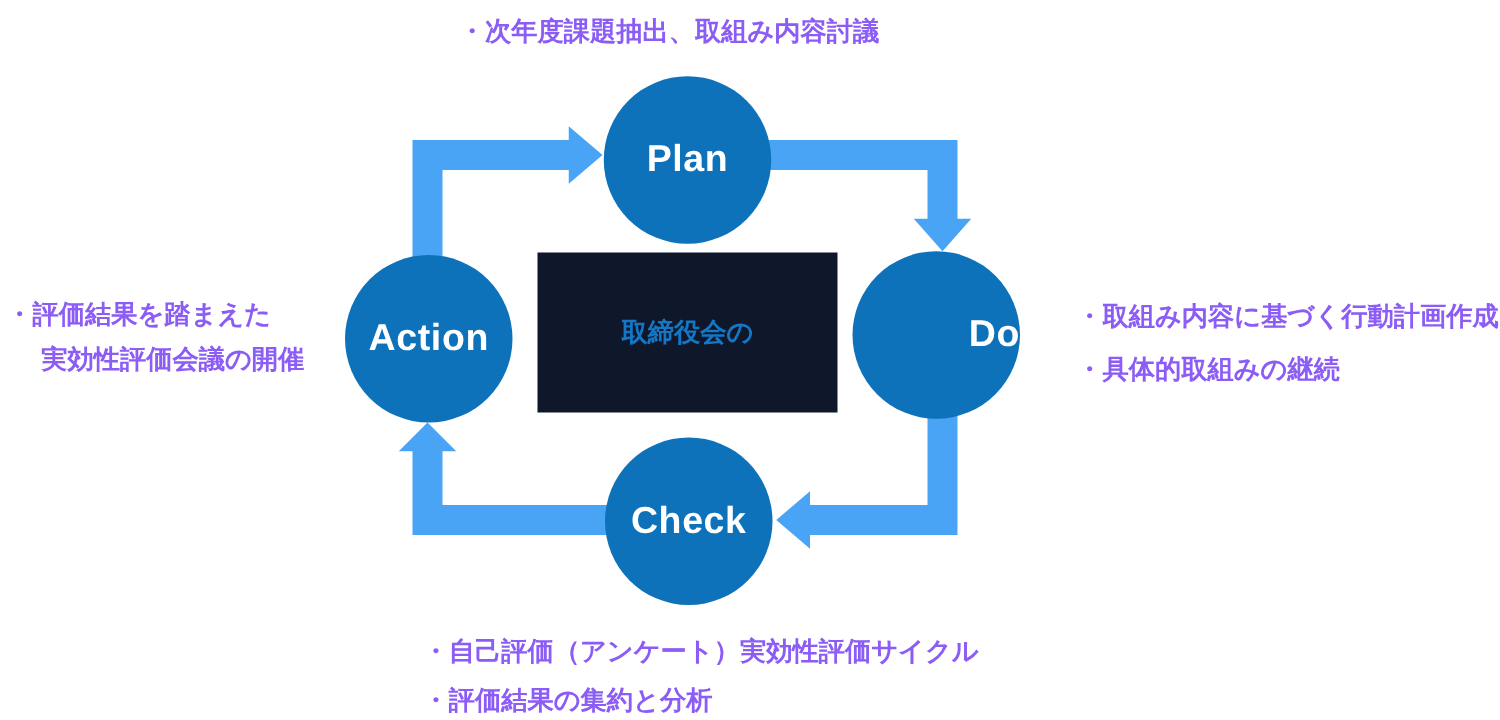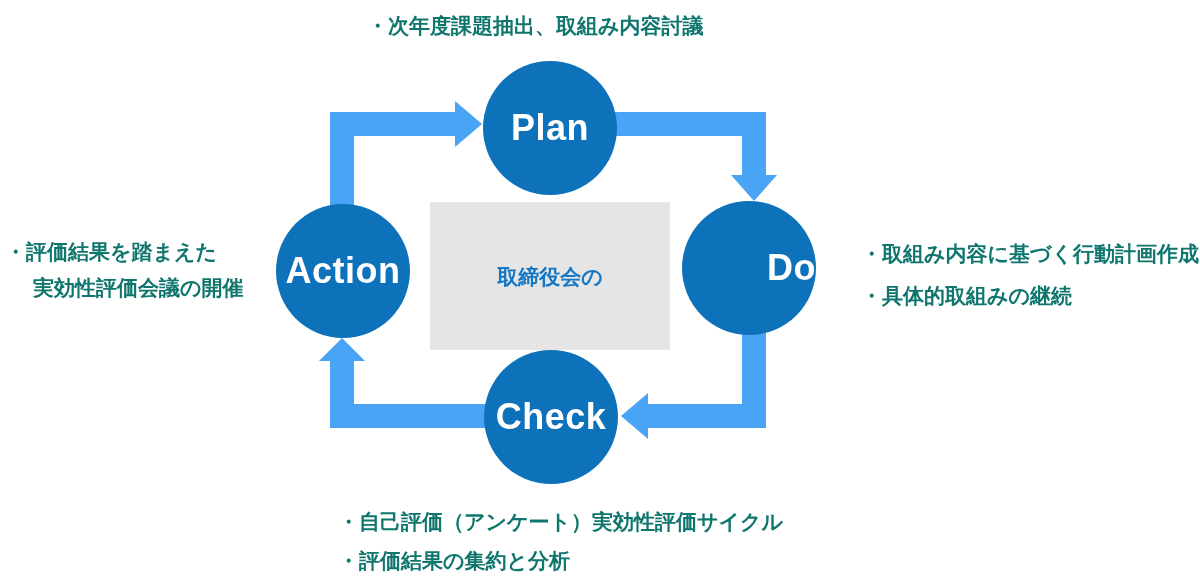--- a/index.html
+++ b/index.html
@@ -6,34 +6,34 @@
   body{
     width:1200px;height:576px;position:relative;background:#ffffff;
     font-family:"Liberation Sans","DejaVu Sans",sans-serif;
     overflow:hidden;
   }
   .stage{position:absolute;left:0;top:0;width:1200px;height:576px;}
   svg.arrows{position:absolute;left:0;top:0;z-index:1;}
   .node{
     position:absolute;width:134px;height:134px;border-radius:50%;
     background:#0d72ba;color:#ffffff;display:flex;align-items:center;justify-content:center;
-    font-size:36px;font-weight:bold;z-index:3;letter-spacing:0.5px;
+    font-size:30px;font-weight:bold;z-index:3;letter-spacing:0.5px;
   }
   .node-plan{left:483px;top:61px;}
   .node-do{left:682px;top:201px;justify-content:flex-end;}
   .node-check{left:484px;top:350px;}
   .node-action{left:276px;top:204px;}
   .center-box{
-    position:absolute;left:430px;top:202px;width:240px;height:148px;
-    background:#e5e5e5;z-index:2;display:flex;flex-direction:column;
+    position:absolute;left:430px;top:202px;width:240px;height:128px;
+    background:#0f172a;z-index:2;display:flex;flex-direction:column;
     align-items:center;justify-content:center;
     color:#1377c5;font-size:21px;font-weight:bold;line-height:29px;text-align:center;
   }
   .note{
-    position:absolute;z-index:4;color:#0f766e;font-size:21px;font-weight:bold;
+    position:absolute;z-index:4;color:#8b5cf6;font-size:21px;font-weight:bold;
     white-space:nowrap;
   }
   .note-top{left:367px;top:12px;line-height:27px;}
   .note-left{left:5px;top:234px;line-height:36px;}
   .note-left .indent{padding-left:28px;}
   .note-right{left:840px;top:233px;line-height:42px;margin-left:21px;}
   .note-bottom{left:338px;top:502px;line-height:39px;}
 </style>
 </head>
 <body>

